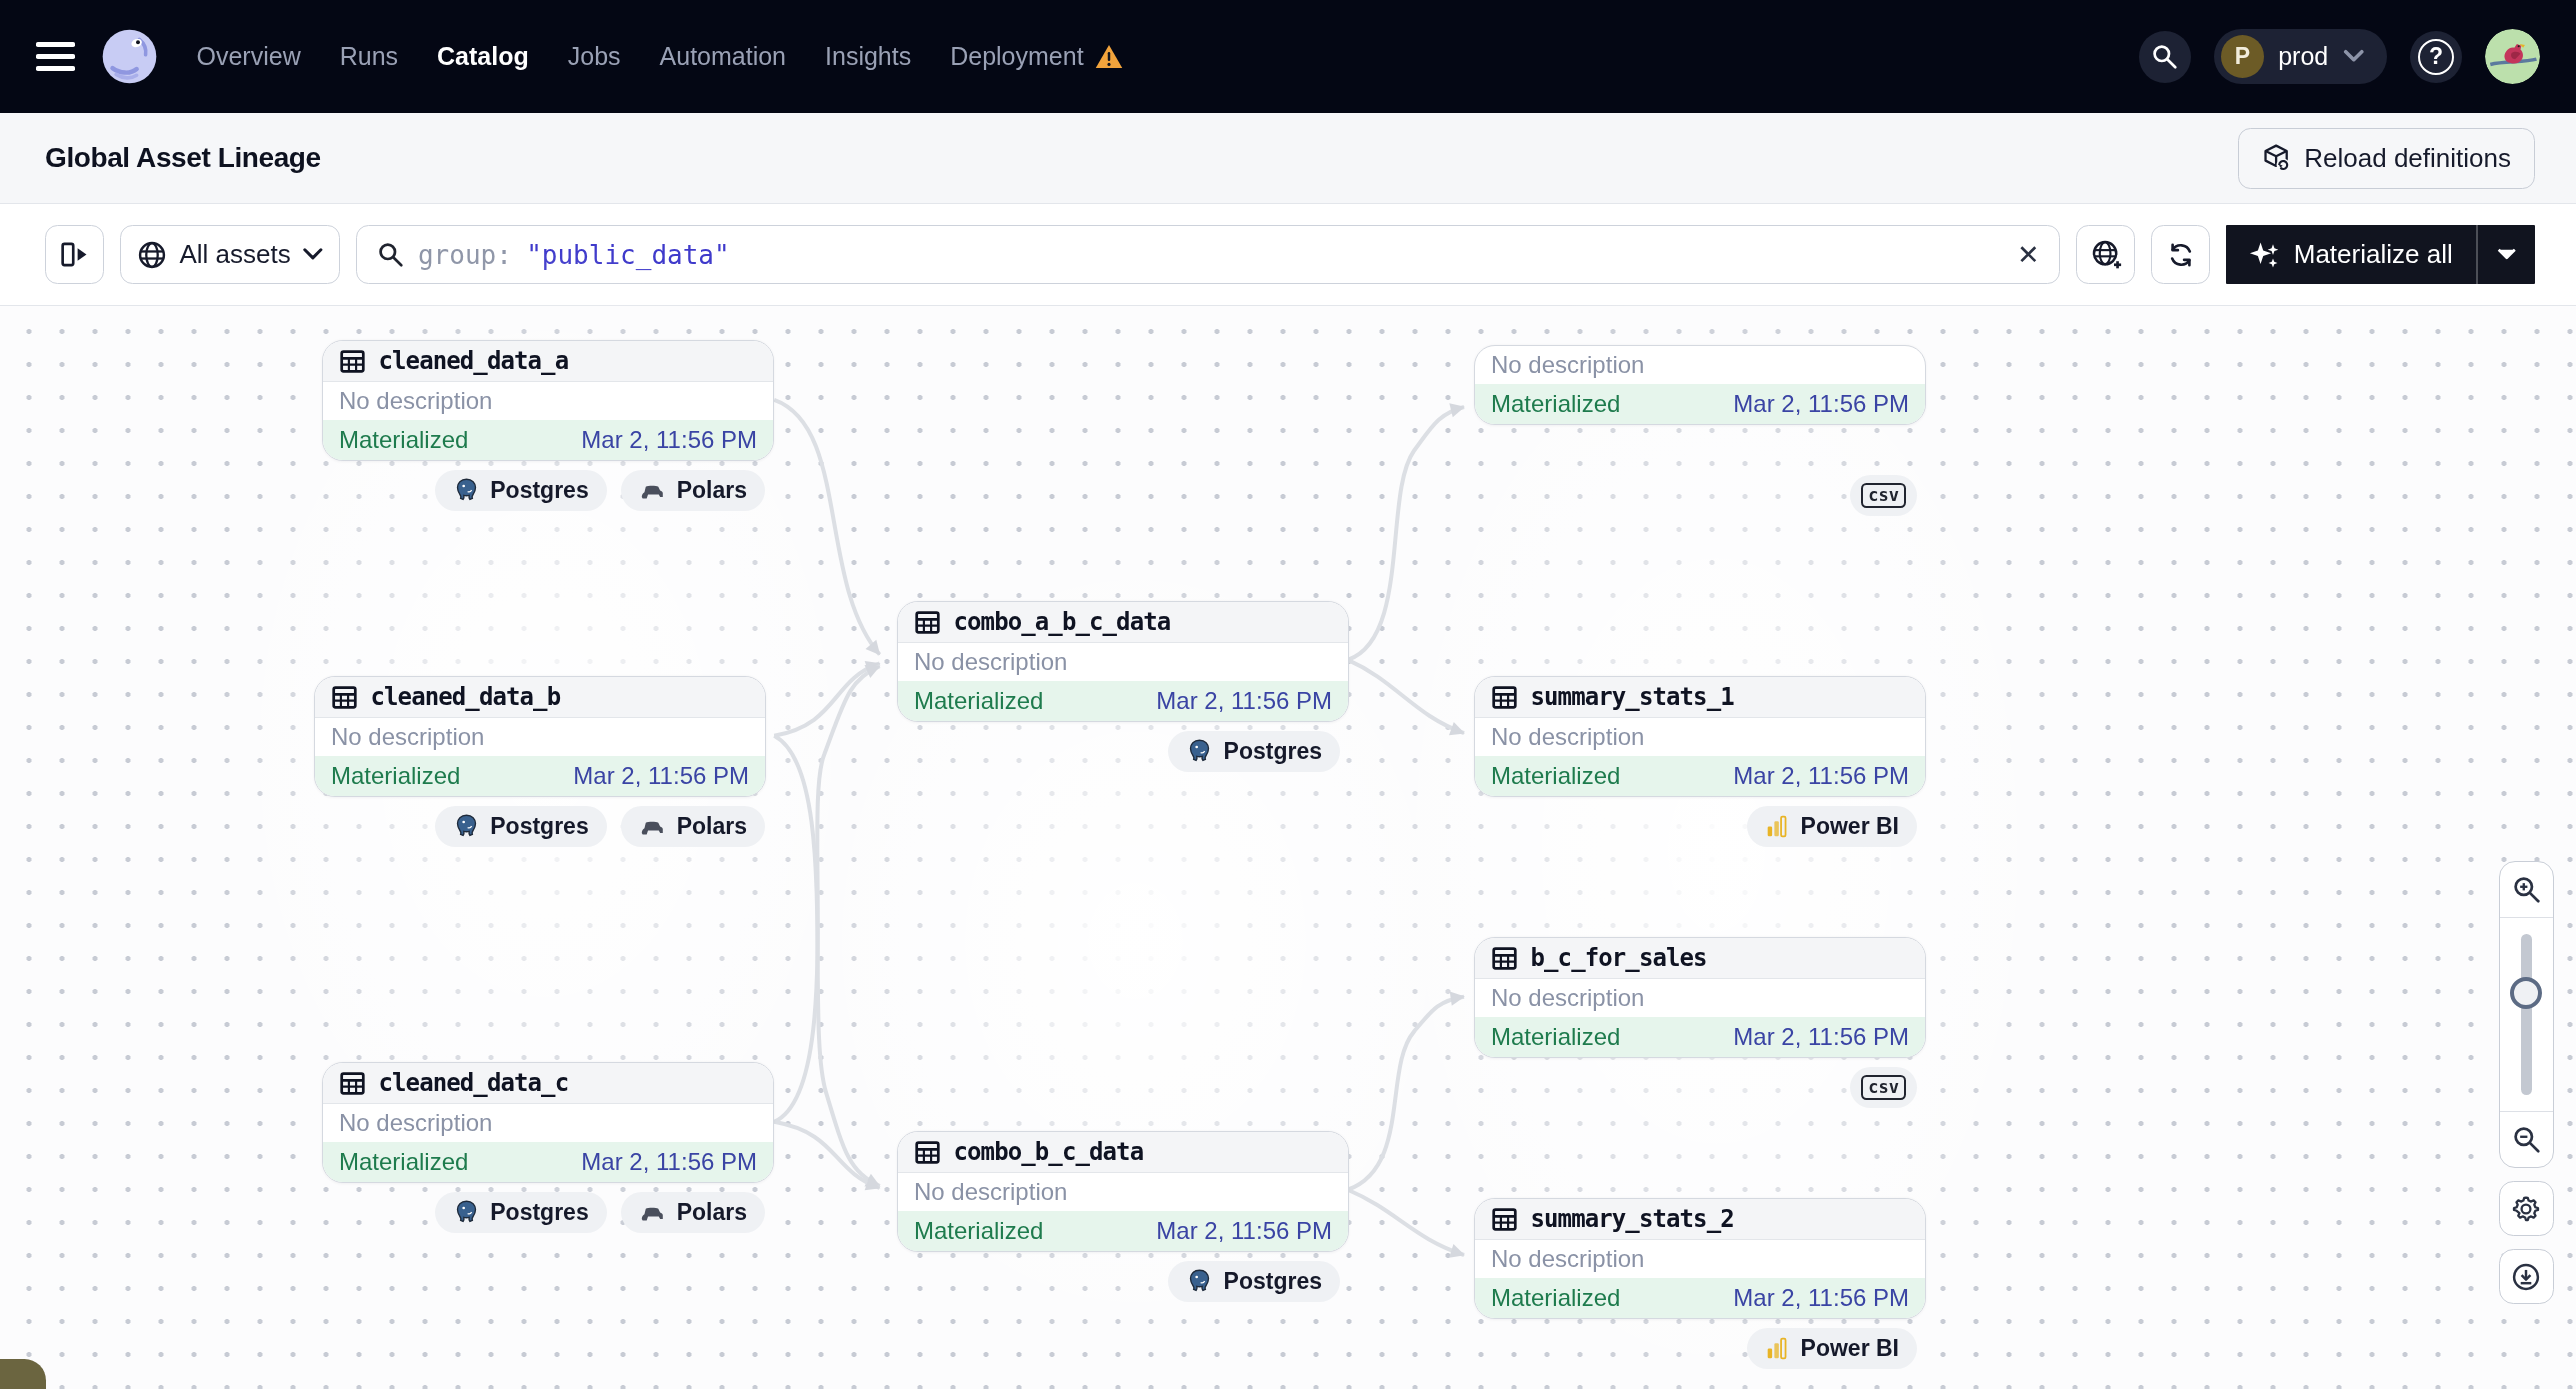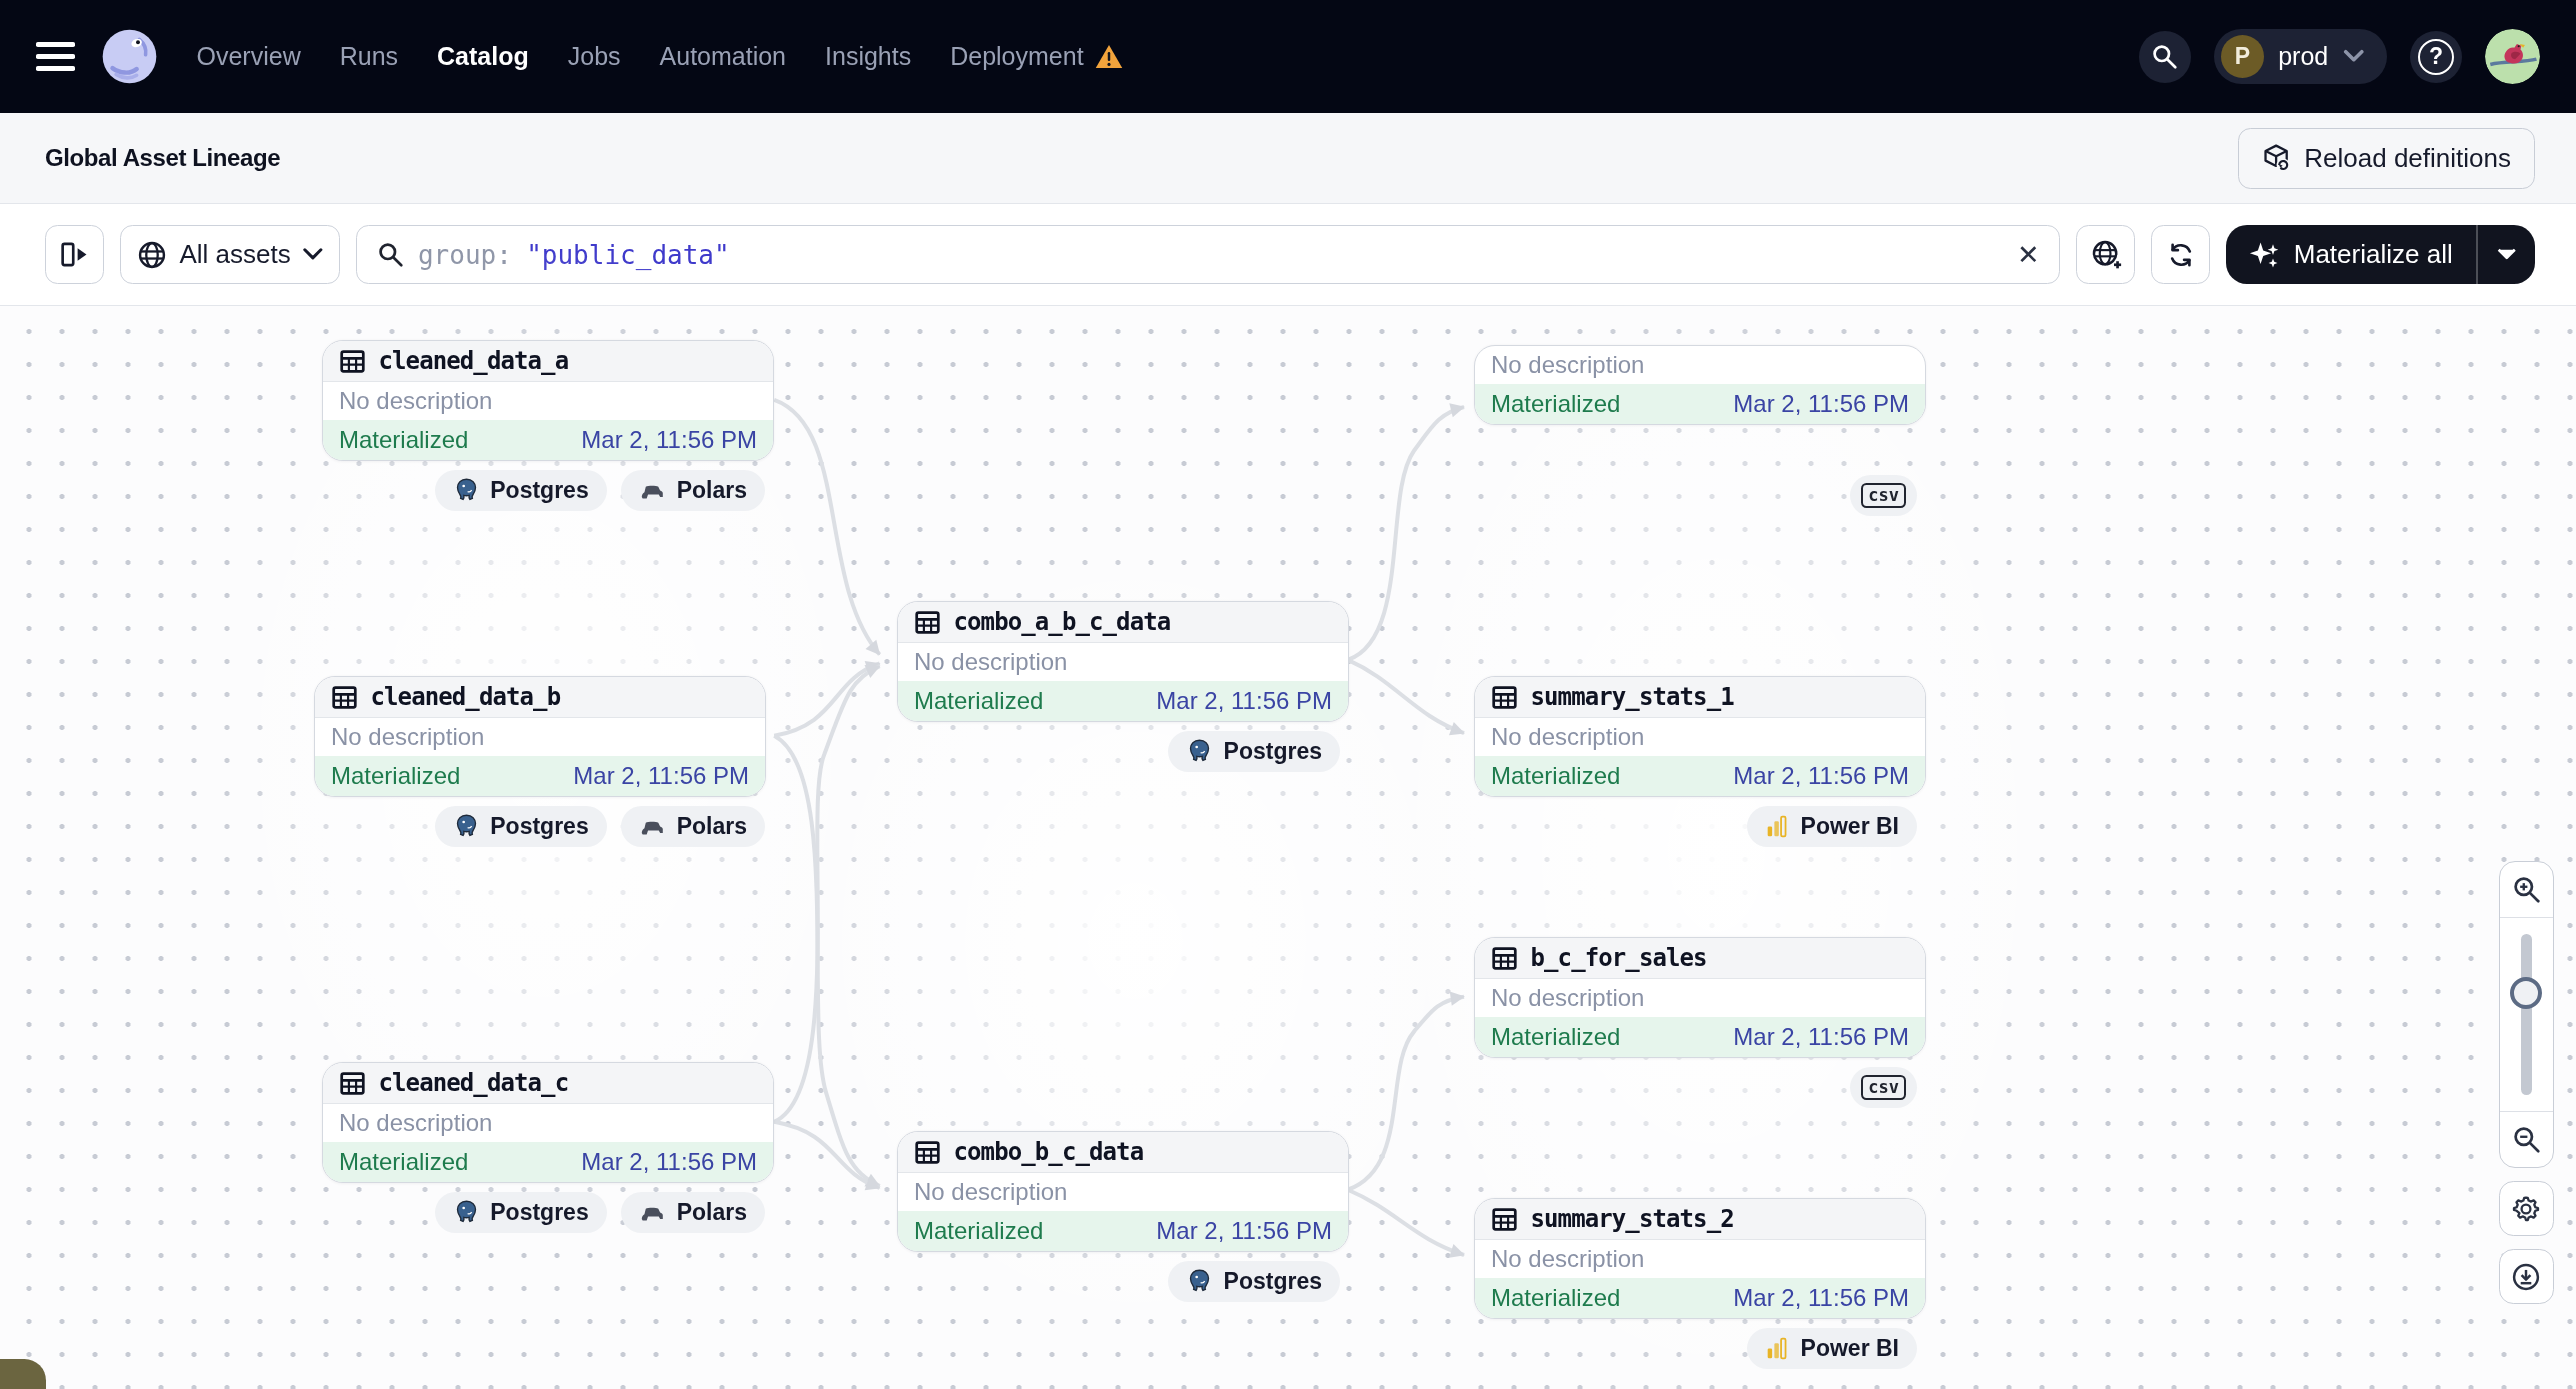--- a/index.html
+++ b/index.html
@@ -16,32 +16,32 @@
   .nav-right { margin-left:auto; display:flex; align-items:center; gap:23px; }
   .circle-btn { width:52px; height:52px; border-radius:50%; background:#1D2234; display:flex; align-items:center; justify-content:center; cursor:pointer; }
   .env-pill { height:55px; border-radius:28px; background:#1D2234; display:flex; align-items:center; gap:14.3px; padding:0 23px 0 7.2px; cursor:pointer; }
   .env-avatar { width:43px; height:43px; border-radius:50%; background:#6C5B26; color:#F2EDDC; font-size:23px; font-weight:bold; display:flex; align-items:center; justify-content:center; }
   .env-label { color:#fff; font-size:25px; }
   .help-q { width:36px; height:36px; border:2.7px solid #fff; border-radius:50%; color:#fff; font-size:23px; font-weight:bold; display:flex; align-items:center; justify-content:center; }
   .user-avatar { width:55px; height:55px; border-radius:50%; overflow:hidden; cursor:pointer; }
 
   
   .pagehead { height:91px; background:#F6F7F9; border-bottom:1.8px solid #E3E6EB; display:flex; align-items:center; padding:0 41px 0 45px; }
-  .pagetitle { font-size:24px; font-weight:bold; color:#0E1220; letter-spacing:-0.4px; }
+  .pagetitle { font-size:28px; font-weight:bold; color:#0E1220; letter-spacing:-0.4px; }
   .reload-btn { margin-left:auto; height:61px; border:1.8px solid #C8CDD6; border-radius:12.5px; background:transparent; display:flex; align-items:center; gap:12.5px; padding:0 23px; font-size:26px; color:#161A2B; cursor:pointer; }
 
   
   .toolbar { height:102px; background:#fff; border-bottom:1.8px solid #E3E6EB; display:flex; align-items:center; gap:16px; padding:0 41px 0 45px; }
   .tb-btn { height:59px; min-width:59px; border:1.8px solid #CDD2DB; border-radius:12.5px; background:#fff; display:flex; align-items:center; justify-content:center; gap:12.5px; padding:0 16px; font-size:26px; color:#161A2B; cursor:pointer; }
   .tb-btn.square { width:59px; padding:0; }
   .searchbox { flex:1; height:59px; border:1.8px solid #CDD2DB; border-radius:12.5px; background:#fff; display:flex; align-items:center; gap:14.3px; padding:0 19.7px; font-family:"DejaVu Sans Mono",monospace; font-size:26px; }
   .q-prefix { color:#8F96A8; }
   .q-value { color:#3F3ACB; }
   .clear-x { margin-left:auto; font-size:27px; color:#2A3142; cursor:pointer; font-family:"Liberation Sans",sans-serif; }
-  .mat-btn { height:59px; border-radius:21px; background:#11141F; color:#fff; display:flex; align-items:stretch; overflow:hidden; cursor:pointer; }
+  .mat-btn { height:59px; border-radius:1px; background:#11141F; color:#fff; display:flex; align-items:stretch; overflow:hidden; cursor:pointer; }
   .mat-main { display:flex; align-items:center; gap:12.5px; padding:0 23px; font-size:26px; }
   .mat-divider { width:1.8px; background:rgba(255,255,255,.25); }
   .mat-caret { display:flex; align-items:center; padding:0 18px; }
 
   
   .graph { position:relative; height:1083px; background:#FCFCFD;
     background-image:radial-gradient(circle, #C7CBD4 2.7px, rgba(0,0,0,0) 2.7px);
     background-size:33px 33px; background-position:12.5px 9px; }
   .halo { position:absolute; pointer-events:none;
     background:radial-gradient(ellipse at center, rgba(255,255,255,.96) 0%, rgba(255,255,255,0) 72%); }

